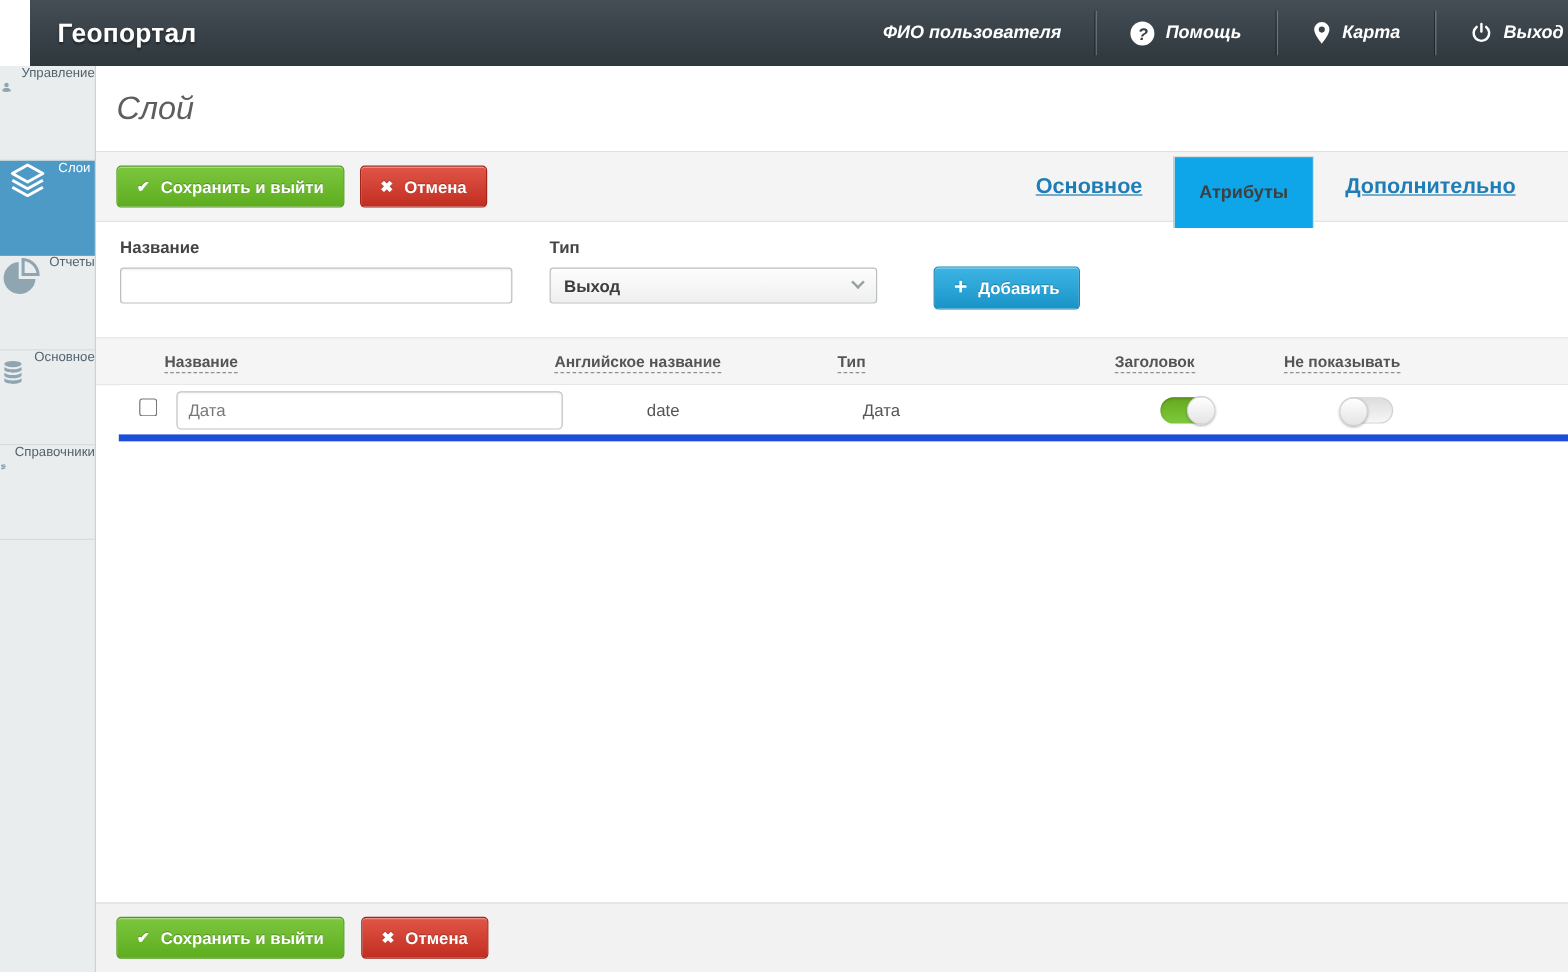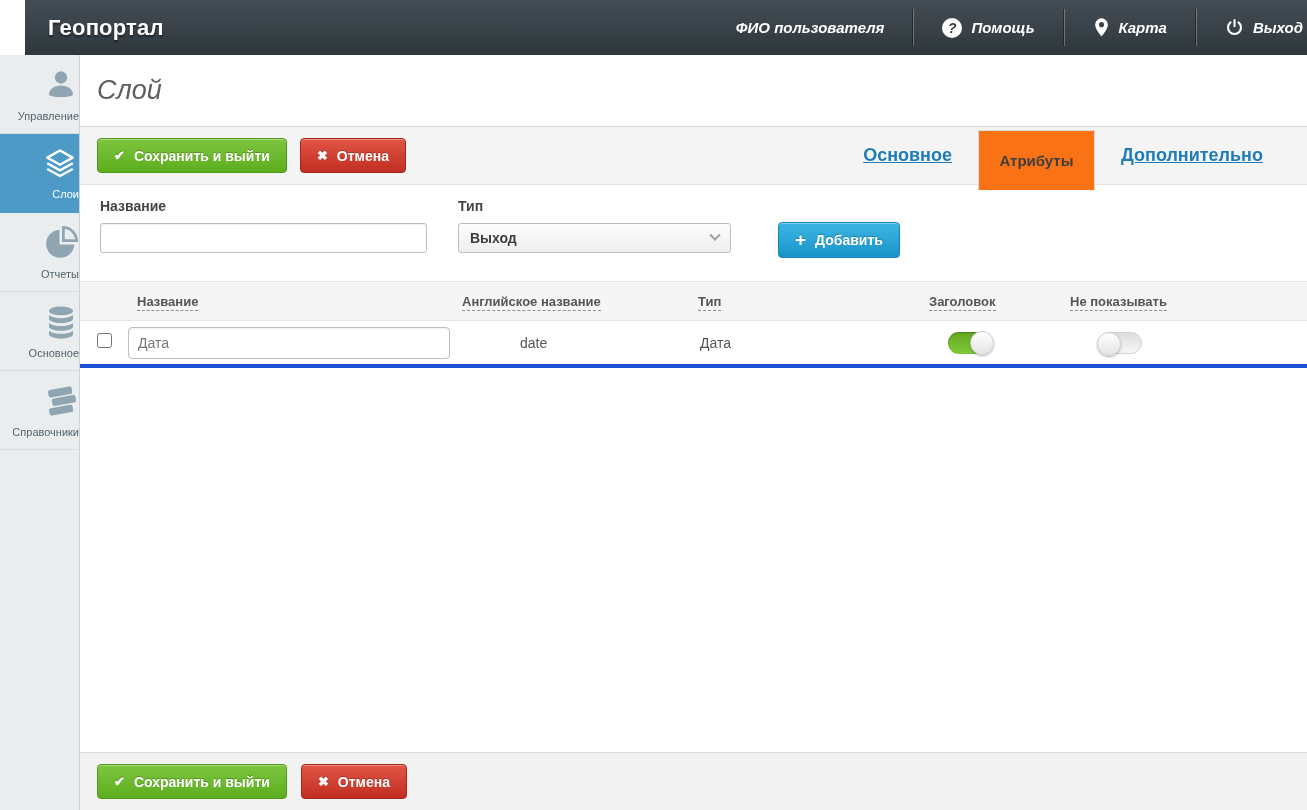--- a/index.html
+++ b/index.html
@@ -38,21 +38,21 @@
   }
   .nav-svg { display:block; }
 
   
   .sidebar {
     position:absolute; top:55px; left:0; width:80px; bottom:0;
     background:#eaedee; border-right:1px solid #ccd1d3; z-index:20;
   }
   .side-item {
     height:79px; border-bottom:1px solid #d8dcdd; cursor:pointer;
-    display:flex; flex-direction:column; align-items:flex-end; justify-content:center; gap:7px;
+    display:flex; flex-direction:row; align-items:flex-start; justify-content:center; gap:7px;
     color:#8fa5b1;
   }
   .side-item .side-label { font-size:11px; color:#53646e; }
   .side-item.active { background:#4d9ac7; color:#fff; border-bottom:1px solid #4d9ac7; }
   .side-item.active .side-label { color:#fff; }
 
   
   .main {
     position:absolute; top:55px; left:80px; right:0; bottom:0;
     background:#fff; display:flex; flex-direction:column;
@@ -81,21 +81,21 @@
   .btn-green { background:linear-gradient(180deg,#7dc63f,#5dad1f); border-color:#4f9a19; }
   .btn-red   { background:linear-gradient(180deg,#e15546,#c12e21); border-color:#a32418; }
 
   .tabs { margin-left:auto; display:flex; align-items:center; height:100%; }
   .tab-link {
     color:#1e7db6; font-size:18px; font-weight:bold; text-decoration:underline;
     padding:0 26px; cursor:pointer; white-space:nowrap;
   }
   .tab-active {
     width:117px; height:60px; margin-top:3px; align-self:flex-start;
-    background:#f97316; border:1px solid #dcdcdc; border-bottom:none;
+    background:#0ea5e9; border:1px solid #dcdcdc; border-bottom:none;
     display:flex; align-items:center; justify-content:center;
     font-size:15px; font-weight:bold; color:#3f3f3f; cursor:default;
     position:relative; z-index:6;
   }
   .tabs .spacer-right { width:18px; }
 
   
   .filter-row {
     flex:0 0 96px; background:#fff; display:flex; align-items:flex-start;
     padding:13px 0 0 20px;
@@ -128,22 +128,22 @@
   
   .thead {
     flex:0 0 40px; background:#f5f5f5;
     border-top:1px solid #e7e7e7; border-bottom:1px solid #e7e7e7;
     display:grid; grid-template-columns:48px 334px 236px 231px 141px 1fr; align-items:center;
   }
   .th { font-size:13px; font-weight:bold; color:#555; }
   .th span { border-bottom:1px dashed #8f8f8f; cursor:pointer; padding-bottom:1px; }
   .th-name { padding-left:9px; }
   .trow {
-    flex:0 0 47px; background:#fff; border-bottom:4px solid #1d4ed8;
-    display:grid; grid-template-columns:48px 334px 236px 231px 141px 1fr; align-items:center;
+    flex:0 0 47px; background:#fff; border-bottom:6px solid #1d4ed8;
+    display:grid; grid-template-columns:48px 334px 236px 231px 141px 1fr; align-items:center;margin-left:19px;
   }
   .cell-check { justify-self:center; }
   .row-checkbox { width:15px; height:15px; cursor:pointer; accent-color:#4d9ac7; }
   .row-input {
     width:322px; height:32px; border:1px solid #bcc1c4; border-radius:4px;
     padding:0 9px; font-family:"Liberation Sans",sans-serif; font-size:14px; color:#787878;
     box-shadow:inset 0 1px 2px rgba(0,0,0,0.06); outline:none; background:#fff;
   }
   .cell-text { font-size:14px; color:#555; }
   .cell-english { padding-left:58px; }

